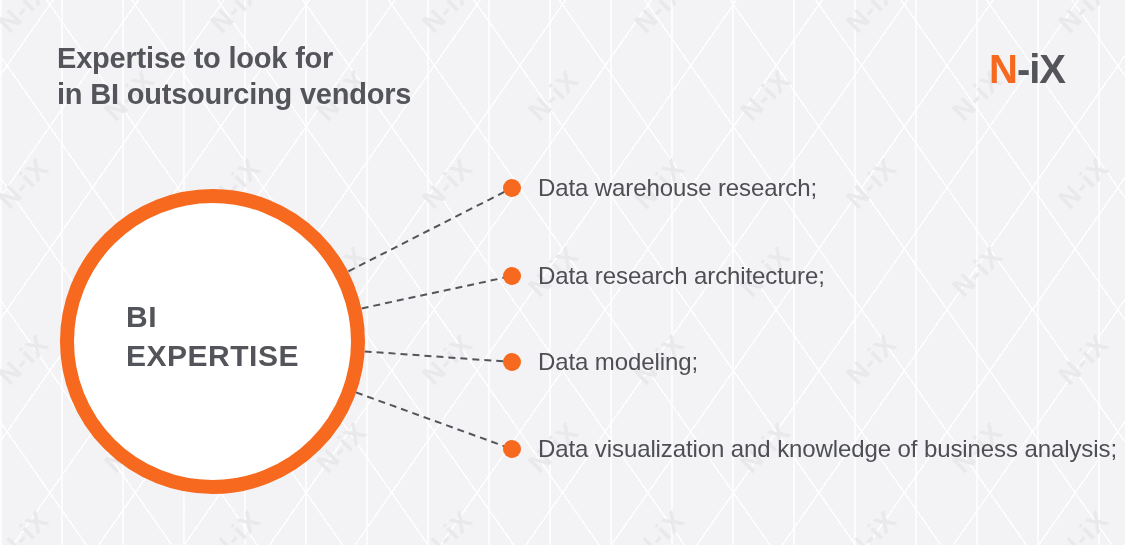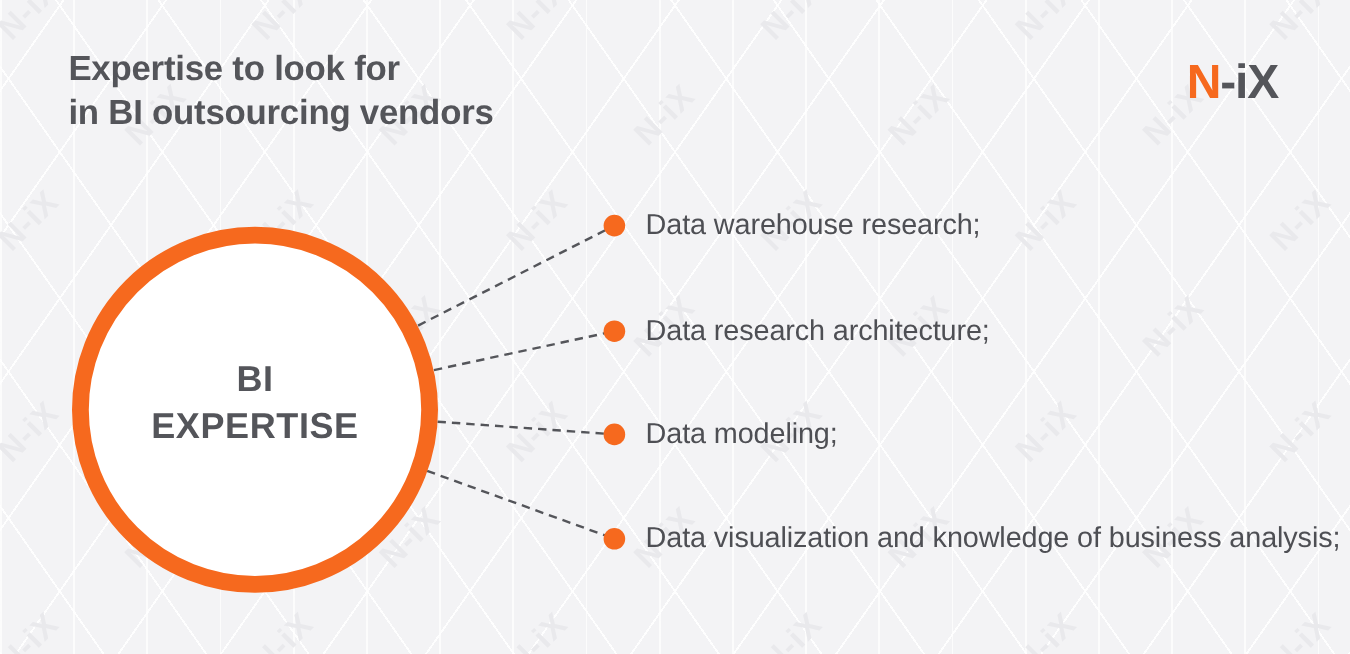--- a/index.html
+++ b/index.html
@@ -27,21 +27,21 @@
   }
   .brand-logo {
     position:absolute; left:989px; top:47px; z-index:3;
     font-size:40px; font-weight:800; color:var(--dark, #55565a); letter-spacing:-1px;
   }
   .brand-logo .logo-orange { color:var(--accent, #f6691e); }
   .big-circle {
     position:absolute; left:60px; top:189px; z-index:2;
     width:277px; height:277px; border-radius:50%;
     border:14px solid var(--accent, #f6691e); background:#ffffff;
-    display:flex; align-items:center; justify-content:center; text-align:center;
+    display:flex; align-items:center; justify-content:center; text-align:left;
   }
   .circle-label {
     font-size:30px; font-weight:700; line-height:39px; letter-spacing:0.5px;
     color:var(--dark, #55565a); transform:translateY(-6px);
   }
   .items-layer { position:absolute; inset:0; z-index:2; }
   .expertise-item { position:absolute; left:0; width:100%; height:0; }
   .item-dot {
     position:absolute; left:512px; top:0; width:18px; height:18px; border-radius:50%;
     background:var(--accent, #f6691e); transform:translate(-50%,-50%);

